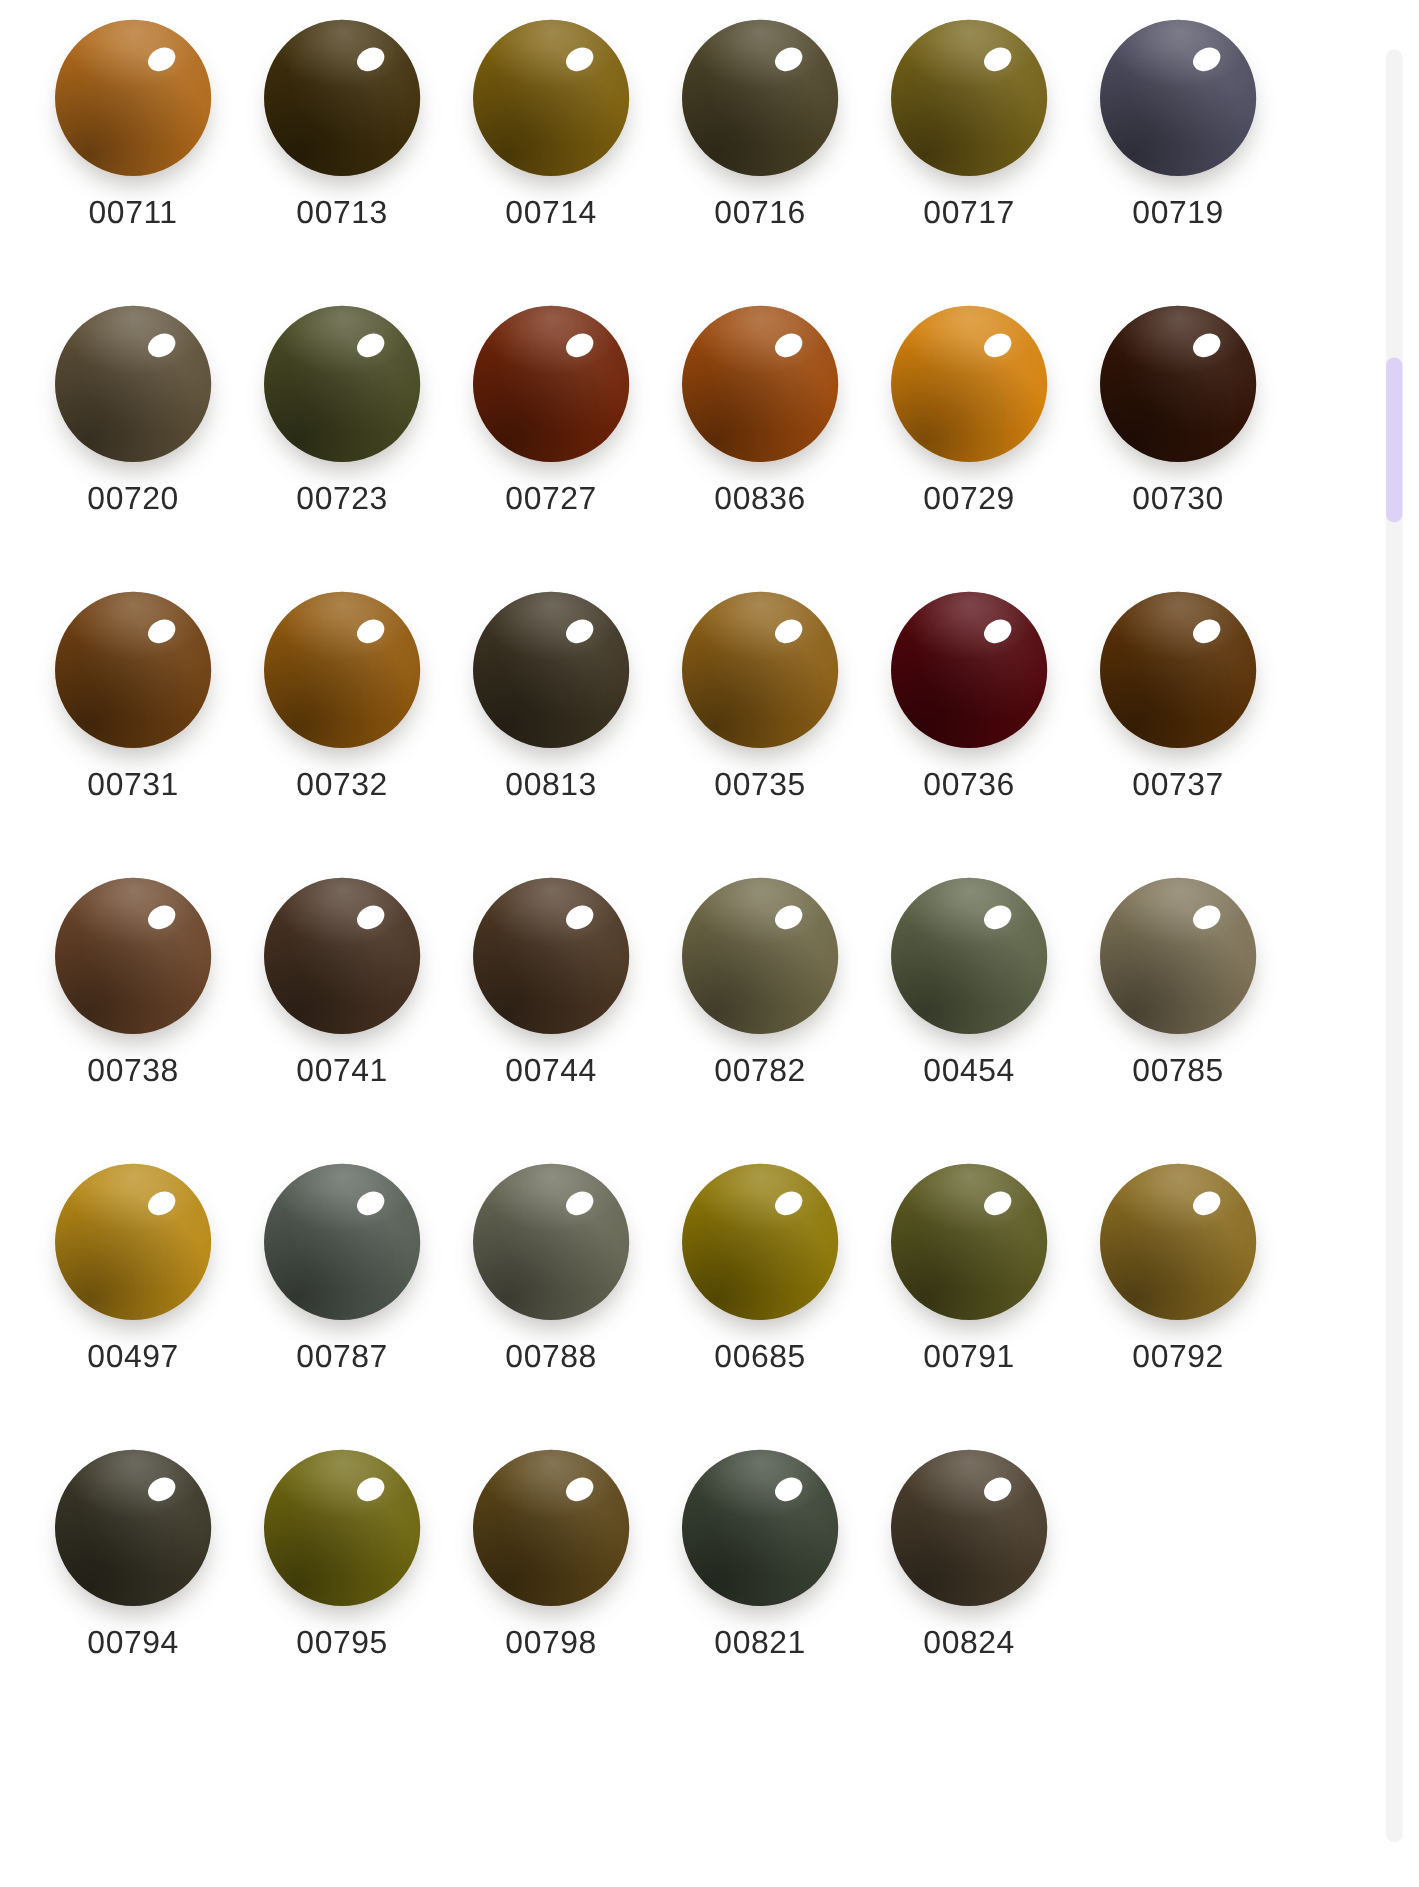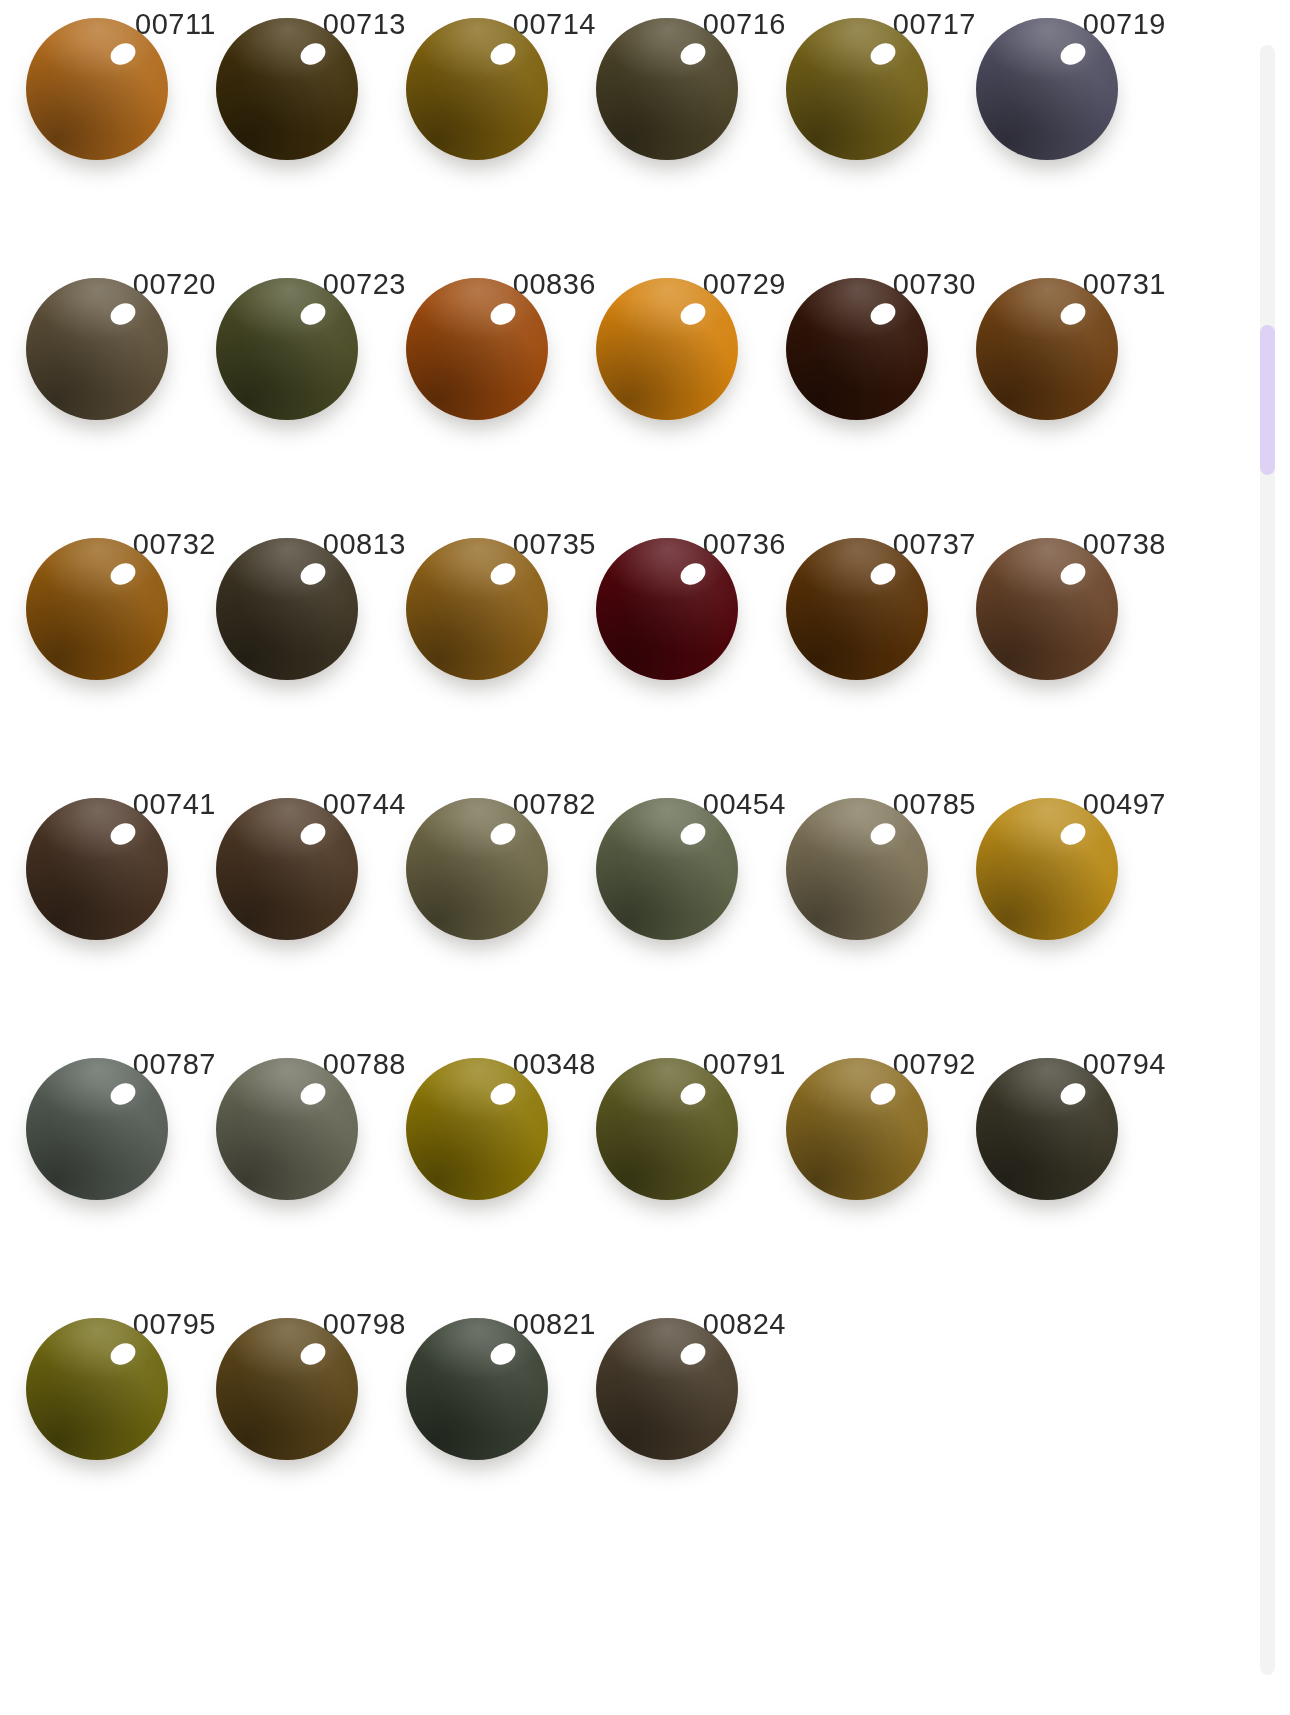--- a/index.html
+++ b/index.html
@@ -13,21 +13,22 @@
     position:absolute;left:0;top:0;
     width:1160px;height:1715px;
     display:grid;
     grid-template-columns:repeat(6,190px);
     grid-auto-rows:260px;
     padding-left:26px;
     box-sizing:border-box;
   }
   .swatch-cell{
     position:relative;
-    display:flex;flex-direction:row;
+    display:flex;flex-direction:column;
+    align-items:center;
     width:190px;
   }
   .swatch-disc-wrap{
     position:relative;
     width:142px;height:152px;
     margin-top:18px;
   }
   
   .swatch-shadow{
     position:absolute;left:6px;top:20px;
@@ -153,20 +154,28 @@
       <div class="swatch-disc-wrap">
         <div class="swatch-shadow"></div>
         <div class="swatch-disc" style="background: rgb(72, 74, 37);"></div>
         <div class="swatch-highlight"></div>
       </div>
       <div class="swatch-label">00723</div>
     </div>
     <div class="swatch-cell">
       <div class="swatch-disc-wrap">
         <div class="swatch-shadow"></div>
+        <div class="swatch-disc" style="background: rgb(111, 36, 9);"></div>
+        <div class="swatch-highlight"></div>
+      </div>
+      <div class="swatch-label">00727</div>
+    </div>
+    <div class="swatch-cell">
+      <div class="swatch-disc-wrap">
+        <div class="swatch-shadow"></div>
         <div class="swatch-disc" style="background: rgb(156, 74, 13);"></div>
         <div class="swatch-highlight"></div>
       </div>
       <div class="swatch-label">00836</div>
     </div>
     <div class="swatch-cell">
       <div class="swatch-disc-wrap">
         <div class="swatch-shadow"></div>
         <div class="swatch-disc" style="background: rgb(212, 130, 14);"></div>
         <div class="swatch-highlight"></div>
@@ -300,21 +309,21 @@
         <div class="swatch-highlight"></div>
       </div>
       <div class="swatch-label">00788</div>
     </div>
     <div class="swatch-cell">
       <div class="swatch-disc-wrap">
         <div class="swatch-shadow"></div>
         <div class="swatch-disc" style="background: rgb(141, 120, 7);"></div>
         <div class="swatch-highlight"></div>
       </div>
-      <div class="swatch-label">00348</div>
+      <div class="swatch-label">00685</div>
     </div>
     <div class="swatch-cell">
       <div class="swatch-disc-wrap">
         <div class="swatch-shadow"></div>
         <div class="swatch-disc" style="background: rgb(92, 90, 34);"></div>
         <div class="swatch-highlight"></div>
       </div>
       <div class="swatch-label">00791</div>
     </div>
     <div class="swatch-cell">

